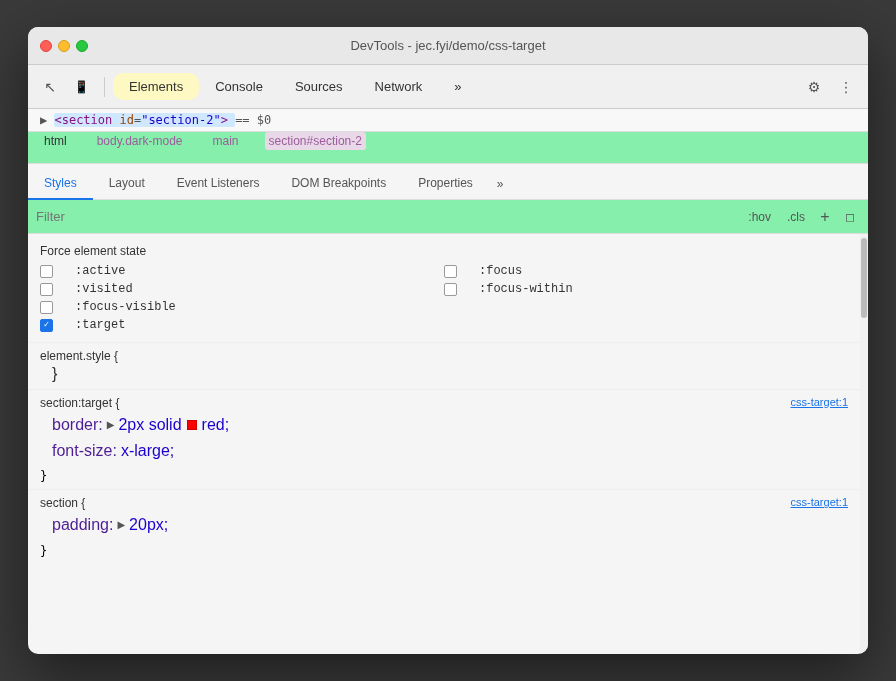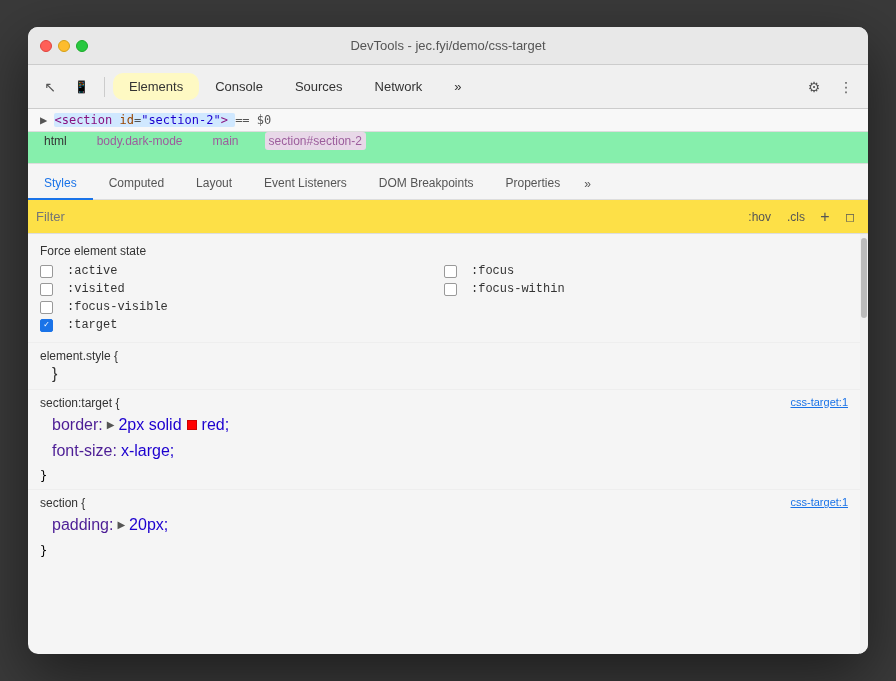--- a/index.html
+++ b/index.html
@@ -150,21 +150,21 @@
     .panel-tab-more {
       padding: 8px 8px;
       font-size: 12px;
       color: #555;
       cursor: pointer;
       border: none;
       background: none;
     }
     
     .filter-bar {
-      background: #fde047;
+      background: #86efac;
       border-bottom: 1px solid #ddd;
       height: 34px;
       display: flex;
       align-items: center;
       padding: 0 8px;
     }
     .filter-input {
       flex: 1;
       border: none;
       outline: none;
@@ -207,21 +207,21 @@
     }
     .force-state-grid {
       display: grid;
       grid-template-columns: 1fr 1fr;
       padding: 0 12px 10px;
       gap: 4px 0;
     }
     .force-state-item {
       display: flex;
       align-items: flex-end;
-      gap: 14px;
+      gap: 22px;
       font-size: 12px;
       color: #333;
       font-family: 'Menlo', 'Monaco', 'Courier New', monospace;
     }
     .checkbox {
       width: 13px;
       height: 13px;
       border: 1px solid #999;
       border-radius: 2px;
       background: #fff;
@@ -392,23 +392,20 @@
     <span class="breadcrumb-item">body.dark-mode</span>
     <span class="breadcrumb-sep"> </span>
     <span class="breadcrumb-item">main</span>
     <span class="breadcrumb-sep"> </span>
     <span class="breadcrumb-item current">section#section-2</span>
   </div>
 
   <div class="panel-tabs">
     <button class="panel-tab active">
       <span>Styles</span>
-    </button>
-    <button class="panel-tab">
-      <span>Computed</span>
     </button>
     <button class="panel-tab">
       <span>Layout</span>
     </button>
     <button class="panel-tab">
       <span>Event Listeners</span>
     </button>
     <button class="panel-tab">
       <span>DOM Breakpoints</span>
     </button>

